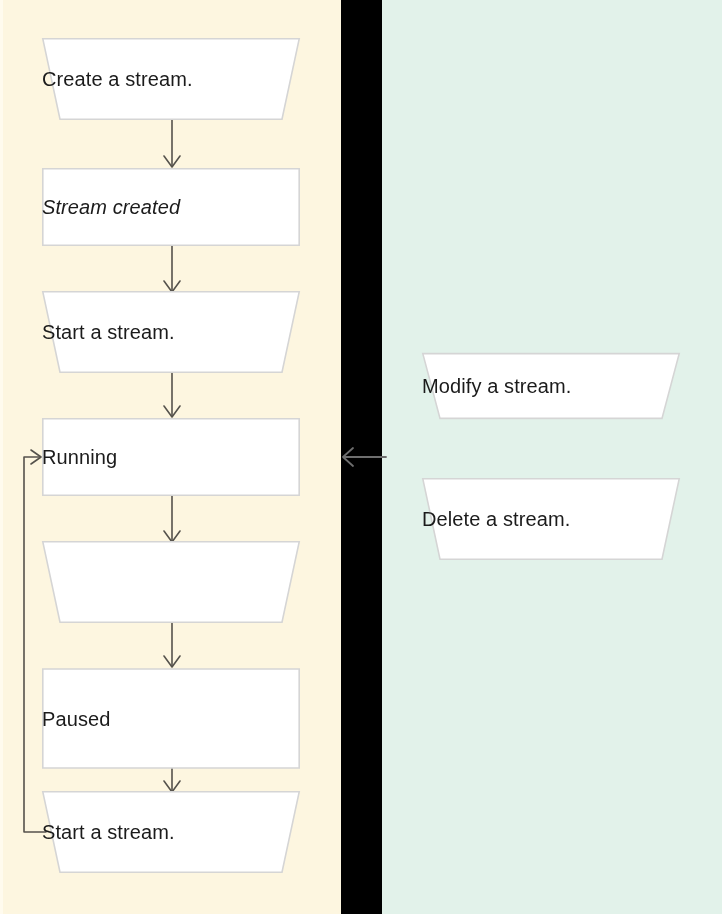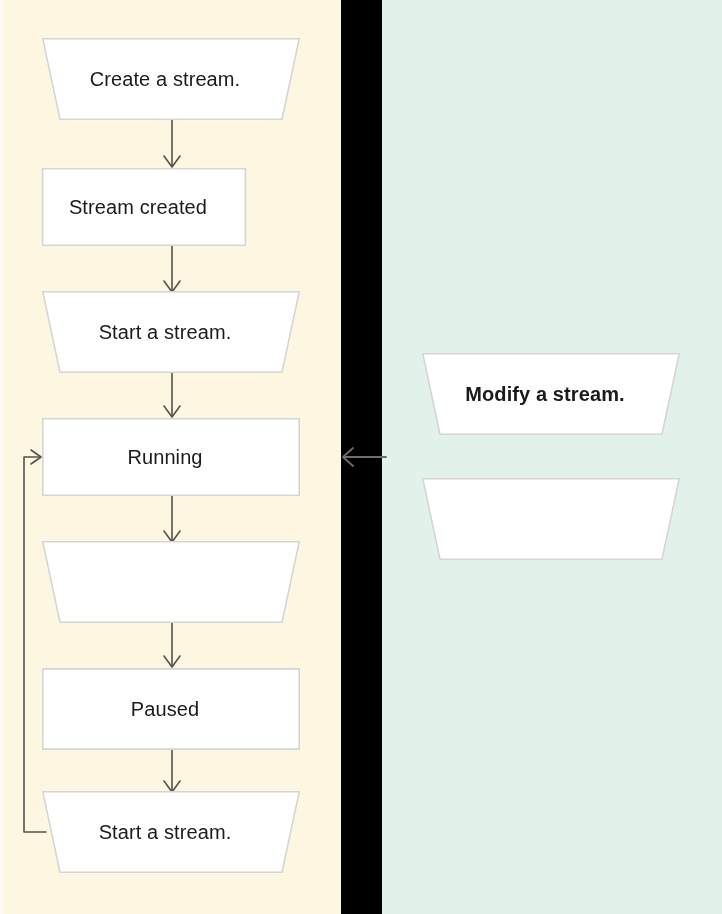--- a/index.html
+++ b/index.html
@@ -50,21 +50,21 @@
   .node {
     position: absolute;
     box-sizing: border-box;
   }
   .node-label {
     position: absolute;
     left: 0;
     right: 12px;
     top: 50%;
     transform: translateY(-50%);
-    text-align: center;
+    text-align: left;
     font-size: 20px;
     line-height: 24px;
     color: #1b1b1b;
     letter-spacing: 0.1px;
     white-space: nowrap;
     pointer-events: none;
   }
   .node-shape {
     position: absolute;
     inset: 0;
@@ -157,21 +157,21 @@
 
   <div class="node" style="left:42px; top:38px; width:258px; height:82px;">
     <div class="node-shape">
       <svg viewBox="0 0 258 82" preserveAspectRatio="none">
         <polygon points="0.8,0.8 257.2,0.8 240,81.2 18,81.2" fill="#FFFFFF" stroke="#D5D5D5" stroke-width="1.6" vector-effect="non-scaling-stroke"></polygon>
       </svg>
     </div>
     <div class="node-label">Create a stream.</div>
   </div>
 
-  <div class="node" style="left:42px; top:168px; width:204px; height:78px;">
+  <div class="node" style="left:42px; top:168px; width:258px; height:78px;font-style:italic;">
     <div class="node-shape">
       <svg viewBox="0 0 258 78" preserveAspectRatio="none">
         <rect x="0.8" y="0.8" width="256.4" height="76.4" fill="#FFFFFF" stroke="#D5D5D5" stroke-width="1.6" vector-effect="non-scaling-stroke"></rect>
       </svg>
     </div>
     <div class="node-label">Stream created</div>
   </div>
 
   <div class="node" style="left:42px; top:291px; width:258px; height:82px;">
     <div class="node-shape">
@@ -192,48 +192,49 @@
   </div>
 
   <div class="node" style="left:42px; top:541px; width:258px; height:82px;">
     <div class="node-shape">
       <svg viewBox="0 0 258 82" preserveAspectRatio="none">
         <polygon points="0.8,0.8 257.2,0.8 240,81.2 18,81.2" fill="#FFFFFF" stroke="#D5D5D5" stroke-width="1.6" vector-effect="non-scaling-stroke"></polygon>
       </svg>
     </div>
   </div>
 
-  <div class="node" style="left:42px; top:668px; width:258px; height:82px;">
+  <div class="node" style="left:42px; top:668px; width:258px; height:101px;">
     <div class="node-shape">
       <svg viewBox="0 0 258 78" preserveAspectRatio="none">
         <rect x="0.8" y="0.8" width="256.4" height="76.4" fill="#FFFFFF" stroke="#D5D5D5" stroke-width="1.6" vector-effect="non-scaling-stroke"></rect>
       </svg>
     </div>
     <div class="node-label">Paused</div>
   </div>
 
   <div class="node" style="left:42px; top:791px; width:258px; height:82px;">
     <div class="node-shape">
       <svg viewBox="0 0 258 82" preserveAspectRatio="none">
         <polygon points="0.8,0.8 257.2,0.8 240,81.2 18,81.2" fill="#FFFFFF" stroke="#D5D5D5" stroke-width="1.6" vector-effect="non-scaling-stroke"></polygon>
       </svg>
     </div>
     <div class="node-label">Start a stream.</div>
   </div>
 
-  <div class="node" style="left:422px; top:353px; width:258px; height:82px;font-weight:bold;">
+  <div class="node" style="left:422px; top:353px; width:258px; height:66px;">
     <div class="node-shape">
       <svg viewBox="0 0 258 82" preserveAspectRatio="none">
         <polygon points="0.8,0.8 257.2,0.8 240,81.2 18,81.2" fill="#FFFFFF" stroke="#D5D5D5" stroke-width="1.6" vector-effect="non-scaling-stroke"></polygon>
       </svg>
     </div>
     <div class="node-label">Modify a stream.</div>
   </div>
 
   <div class="node" style="left:422px; top:478px; width:258px; height:82px;">
     <div class="node-shape">
       <svg viewBox="0 0 258 82" preserveAspectRatio="none">
         <polygon points="0.8,0.8 257.2,0.8 240,81.2 18,81.2" fill="#FFFFFF" stroke="#D5D5D5" stroke-width="1.6" vector-effect="non-scaling-stroke"></polygon>
       </svg>
     </div>
+    <div class="node-label">Delete a stream.</div>
   </div>
 
 </div>
 
 </body></html>

